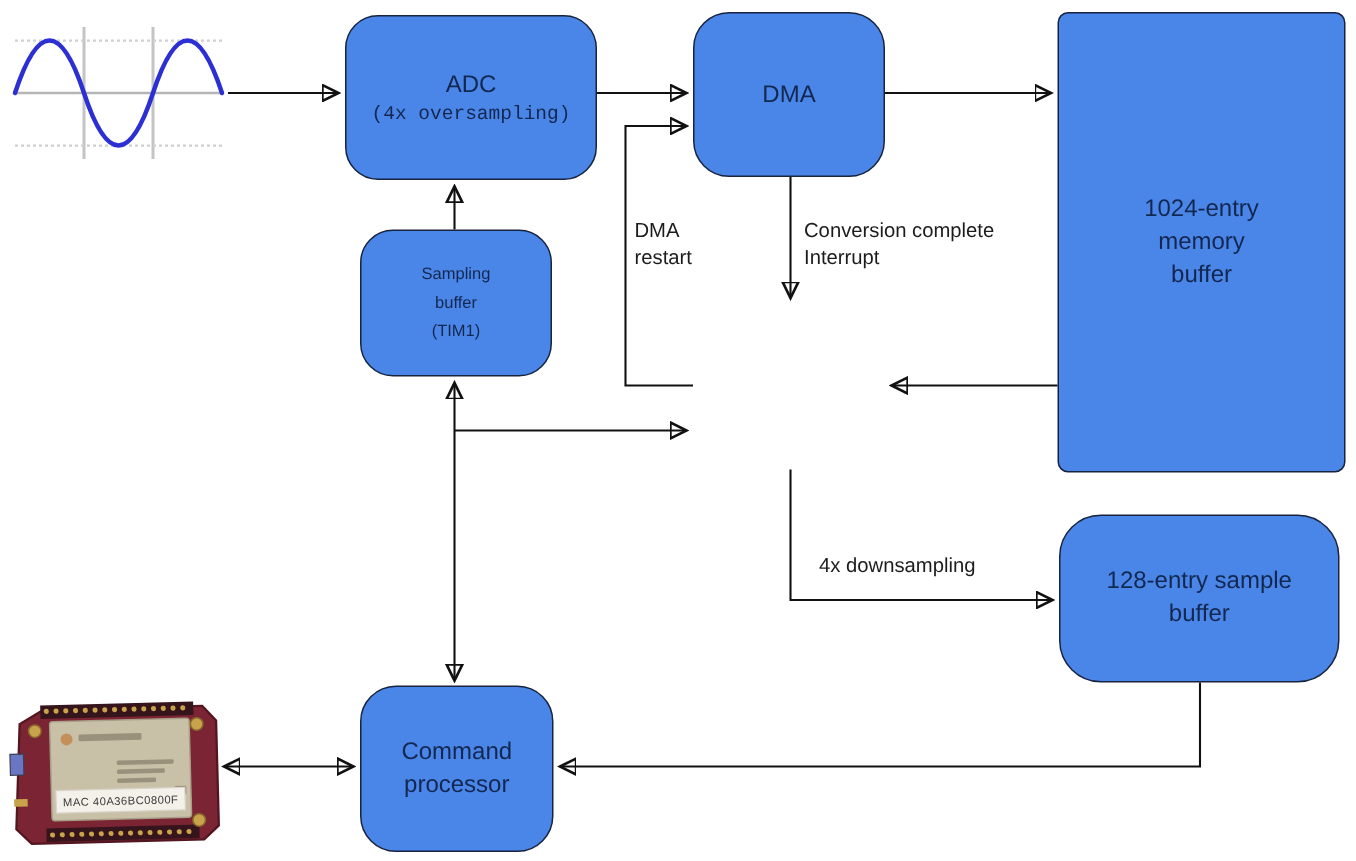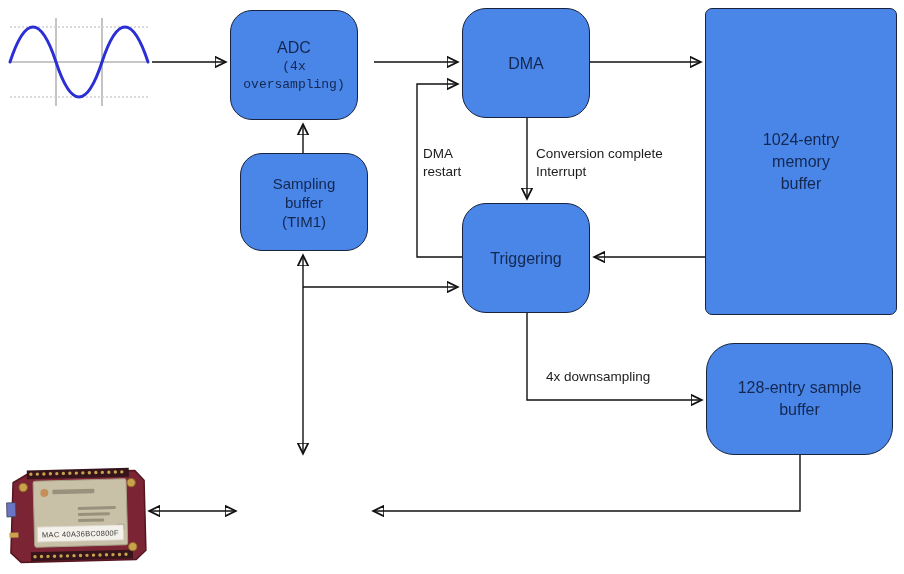--- a/index.html
+++ b/index.html
@@ -25,22 +25,22 @@
     display:flex;
     flex-direction:column;
     align-items:center;
     justify-content:center;
     text-align:center;
     color:var(--box-text,#132750);
   }
   .box-title{font-size:16px;line-height:21px;}
   .box-line{font-size:16px;line-height:22px;}
   .box-sub{font-size:13px;line-height:18px;font-family:Liberation Mono, monospace;}
-  .box.st .box-line{font-size:15px;line-height:19px;text-align:right;}
-  .b-adc {left:230px;top:10px; width:128px;height:110px;border-radius:22px;}
+  .box.st .box-line{font-size:11px;line-height:19px;text-align:right;}
+  .b-adc {left:230px;top:10px; width:168px;height:110px;border-radius:22px;}
   .b-dma {left:462px;top:8px;  width:128px;height:110px;border-radius:24px;}
   .b-mem {left:705px;top:8px;  width:192px;height:307px;border-radius:7px;}
   .b-st  {left:240px;top:153px;width:128px;height:98px; border-radius:22px;}
   .b-trig{left:462px;top:203px;width:128px;height:110px;border-radius:24px;}
   .b-samp{left:706px;top:343px;width:187px;height:112px;border-radius:28px;text-align:center;}
   .b-cp  {left:240px;top:457px;width:129px;height:111px;border-radius:24px;}
   .edge-label{
     position:absolute;
     font-size:13.5px;
     line-height:18px;
@@ -159,29 +159,30 @@
     <div class="box-line">memory</div>
     <div class="box-line">buffer</div>
   </div>
 
   <div class="box b-st st">
     <div class="box-line">Sampling</div>
     <div class="box-line">buffer</div>
     <div class="box-line">(TIM1)</div>
   </div>
 
-  <div class="box b-trig">
-    <div class="box-title">Triggering</div>
-  </div>
 
   <div class="box b-samp">
     <div class="box-line">128-entry sample</div>
     <div class="box-line">buffer</div>
   </div>
 
+  <div class="box b-cp">
+    <div class="box-line">Command</div>
+    <div class="box-line">processor</div>
+  </div>
 
   <div class="edge-label l-restart">
     <div>DMA</div>
     <div>restart</div>
   </div>
 
   <div class="edge-label l-conv">
     <div>Conversion complete</div>
     <div>Interrupt</div>
   </div>

